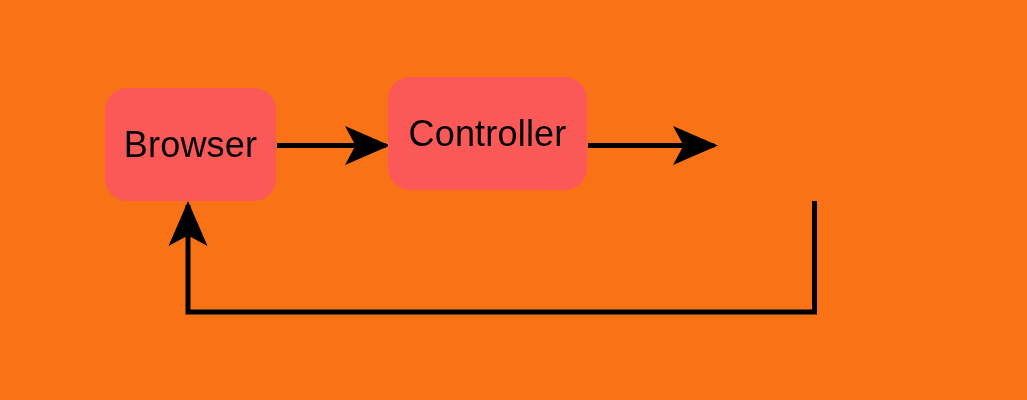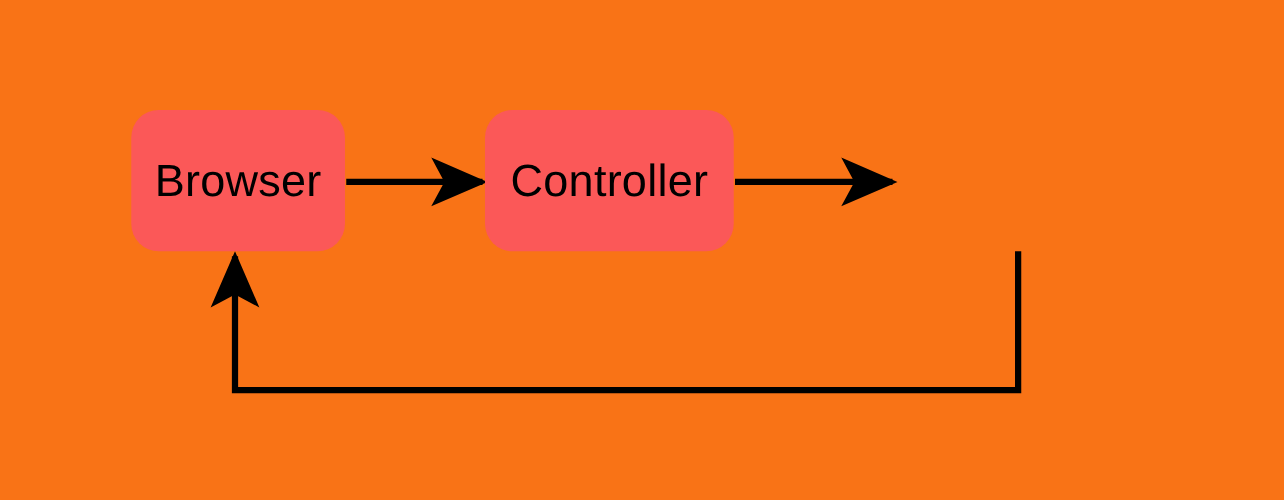--- a/index.html
+++ b/index.html
@@ -42,21 +42,21 @@
     white-space: pre-line;
   }
   #node-browser {
     left: 105px;
     top: 88px;
     width: 171px;
     height: 113px;
   }
   #node-controller {
     left: 388px;
-    top: 88px;
+    top: 77px;
     width: 199px;
     height: 113px;
   }
   #node-dynamic-view-tools {
     left: 717px;
     top: 88px;
     width: 198px;
     height: 113px;
   }
 </style>

